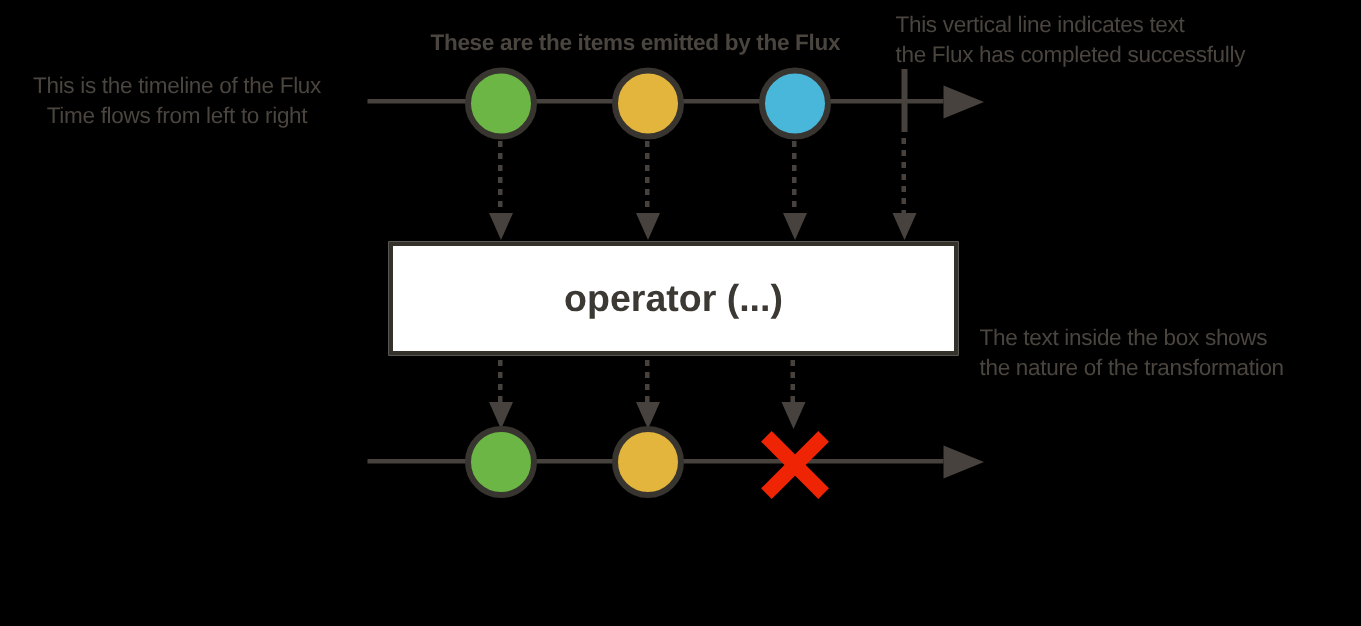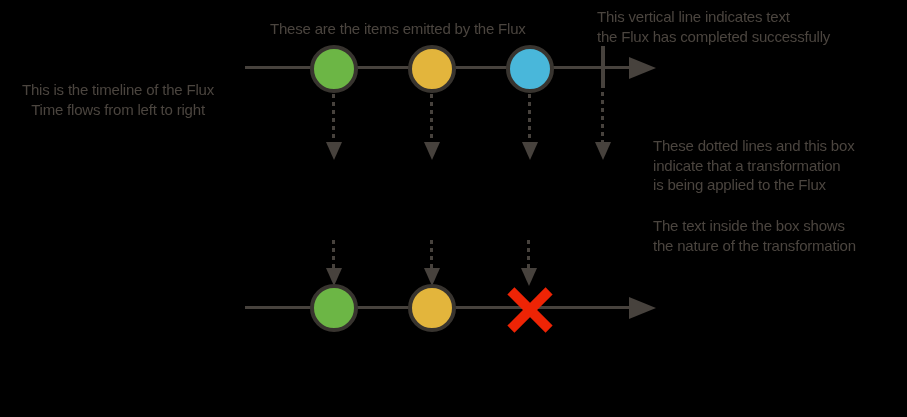--- a/index.html
+++ b/index.html
@@ -97,47 +97,47 @@
     background: var(--red, #ee2405);
   }
   .error-x .bar.a { transform: rotate(45deg); }
   .error-x .bar.b { transform: rotate(-45deg); }
 </style>
 </head>
 <body>
 
 <div id="canvas">
 
-  <div class="note center" style="left:2px; top:48px; width:232px;margin-top:32px;">This is the timeline of the Flux
+  <div class="note center" style="left:2px; top:48px; width:232px;">This is the timeline of the Flux
 Time flows from left to right</div>
-  <div class="note" style="left:270px; top:19px; width:310px;">These are the items emitted by the Flux</div>
+  <div class="note" style="left:287px; top:19px; width:310px;font-weight:bold;">These are the items emitted by the Flux</div>
   <div class="note" style="left:597px; top:7px; width:300px;">This vertical line indicates text
 the Flux has completed successfully</div>
-  <div class="note" style="left:653px; top:136px; width:250px;">These dotted lines and this box
-indicate that a transformation
-is being applied to the Flux</div>
   <div class="note" style="left:653px; top:216px; width:250px;">The text inside the box shows
 the nature of the transformation</div>
 
   <div class="hline" style="left:245px; top:66px; width:384px;"></div>
   <div class="arrowhead-right" style="left:629px; top:57px;"></div>
   <div class="marble green" style="left:310px; top:45px;"></div>
   <div class="marble yellow" style="left:408px; top:45px;"></div>
   <div class="marble blue" style="left:506px; top:45px;"></div>
   <div class="vline" style="left:601px; top:46px; height:42px;"></div>
 
   <div class="dash" style="left:332px; top:94px; height:48px;"></div>
   <div class="arrowhead-down" style="left:326px; top:142px;"></div>
   <div class="dash" style="left:430px; top:94px; height:48px;"></div>
   <div class="arrowhead-down" style="left:424px; top:142px;"></div>
   <div class="dash" style="left:528px; top:94px; height:48px;"></div>
   <div class="arrowhead-down" style="left:522px; top:142px;"></div>
   <div class="dash" style="left:601px; top:92px; height:50px;"></div>
   <div class="arrowhead-down" style="left:595px; top:142px;"></div>
 
+  <div class="op-box">
+    <span class="op-label">operator (...)</span>
+  </div>
 
   <div class="dash" style="left:332px; top:240px; height:28px;"></div>
   <div class="arrowhead-down" style="left:326px; top:268px;"></div>
   <div class="dash" style="left:430px; top:240px; height:28px;"></div>
   <div class="arrowhead-down" style="left:424px; top:268px;"></div>
   <div class="dash" style="left:527px; top:240px; height:28px;"></div>
   <div class="arrowhead-down" style="left:521px; top:268px;"></div>
 
   <div class="hline" style="left:245px; top:306px; width:384px;"></div>
   <div class="arrowhead-right" style="left:629px; top:297px;"></div>

